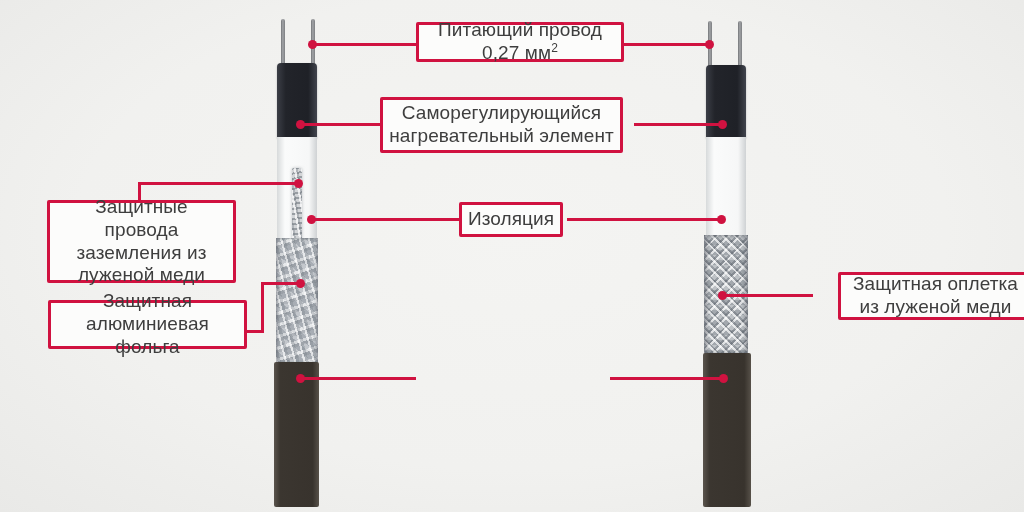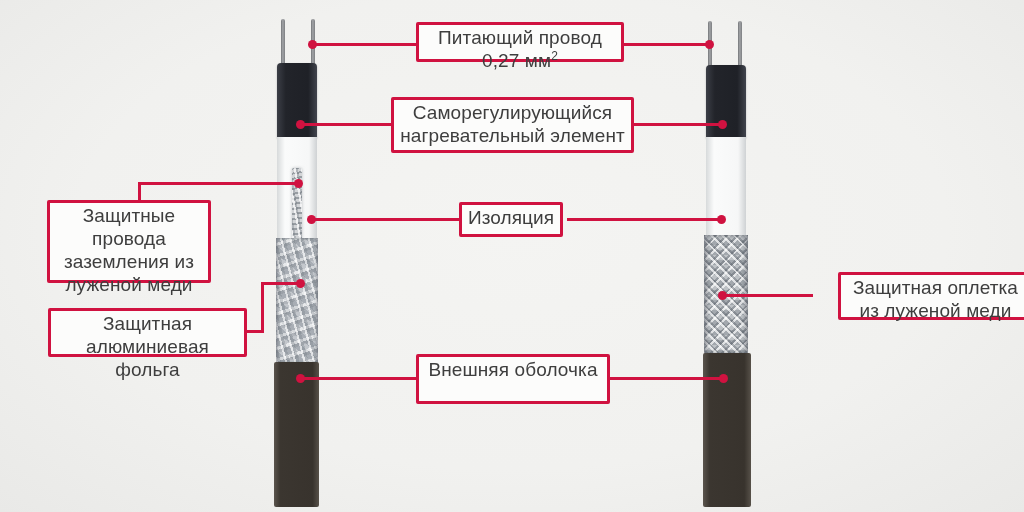--- a/index.html
+++ b/index.html
@@ -67,21 +67,21 @@
     background:var(--red);
   }
   
   .box{
     position:absolute;box-sizing:border-box;
     border:3px solid var(--red);
     background:var(--box-bg);
     border-radius:2px;
     color:var(--ink);
     font-size:19px;line-height:1.21;letter-spacing:.1px;
-    display:flex;align-items:flex-start;justify-content:center;
+    display:flex;align-items:center;justify-content:center;
     text-align:center;
     padding:2px 6px;
     z-index:5;
   }
   .box sup{font-size:12px;line-height:0;}
 </style>
 </head>
 <body>
 
 <div class="stage">
@@ -133,37 +133,34 @@
   <div class="dot" style="left:296px;top:374px;"></div>
   <div class="dot" style="left:719px;top:374px;"></div>
 
   <div class="box" style="left:416px;top:22px;width:208px;height:40px;">
     <div>
       <span>Питающий провод</span><br>
       <span>0,27 мм</span><sup>2</sup>
     </div>
   </div>
 
-  <div class="box" style="left:391px;top:97px;width:243px;height:56px;">
+  <div class="box" style="left:380px;top:97px;width:243px;height:56px;">
     <span>Саморегулирующийся нагревательный элемент</span>
   </div>
 
-  <div class="box" style="left:47px;top:200px;width:164px;height:83px;">
+  <div class="box" style="left:47px;top:200px;width:189px;height:83px;">
     <span>Защитные провода заземления из луженой меди</span>
   </div>
 
   <div class="box" style="left:459px;top:202px;width:104px;height:35px;">
     <span>Изоляция</span>
   </div>
 
-  <div class="box" style="left:48px;top:308px;width:199px;height:49px;">
+  <div class="box" style="left:48px;top:300px;width:199px;height:49px;">
     <span>Защитная алюминиевая фольга</span>
   </div>
 
   <div class="box" style="left:813px;top:272px;width:195px;height:48px;margin-left:25px;">
     <span>Защитная оплетка из луженой меди</span>
   </div>
 
-  <div class="box" style="left:416px;top:354px;width:194px;height:50px;">
-    <span>Внешняя оболочка</span>
-  </div>
 
 </div>
 
 </body></html>

